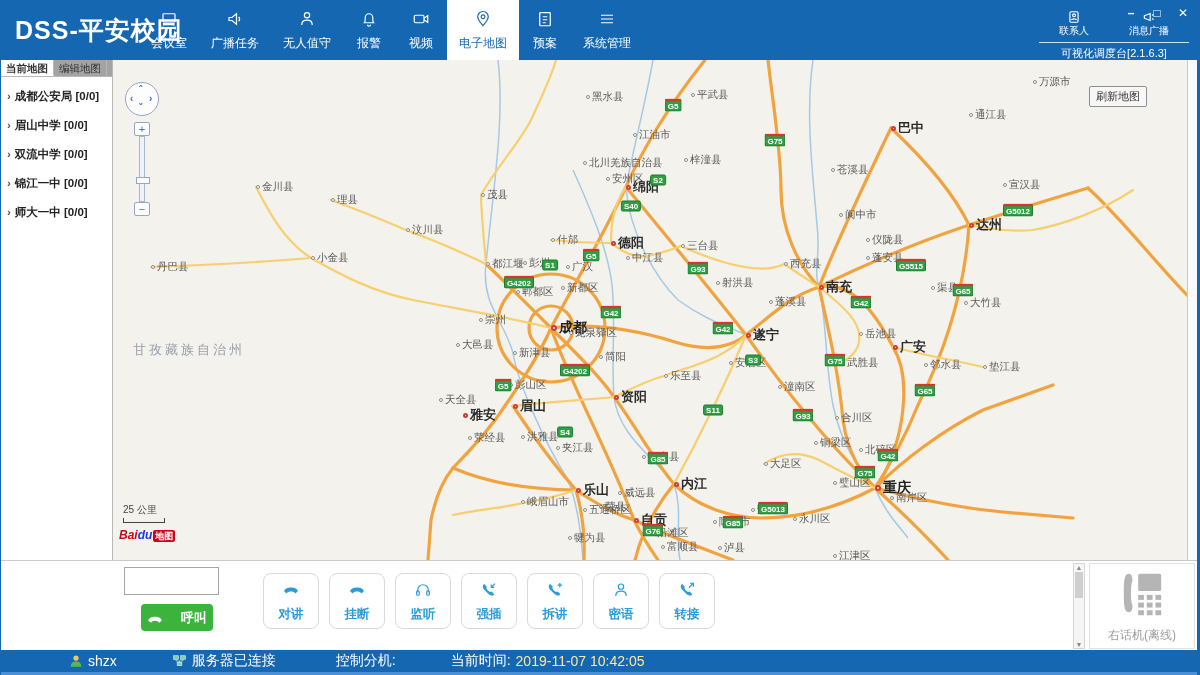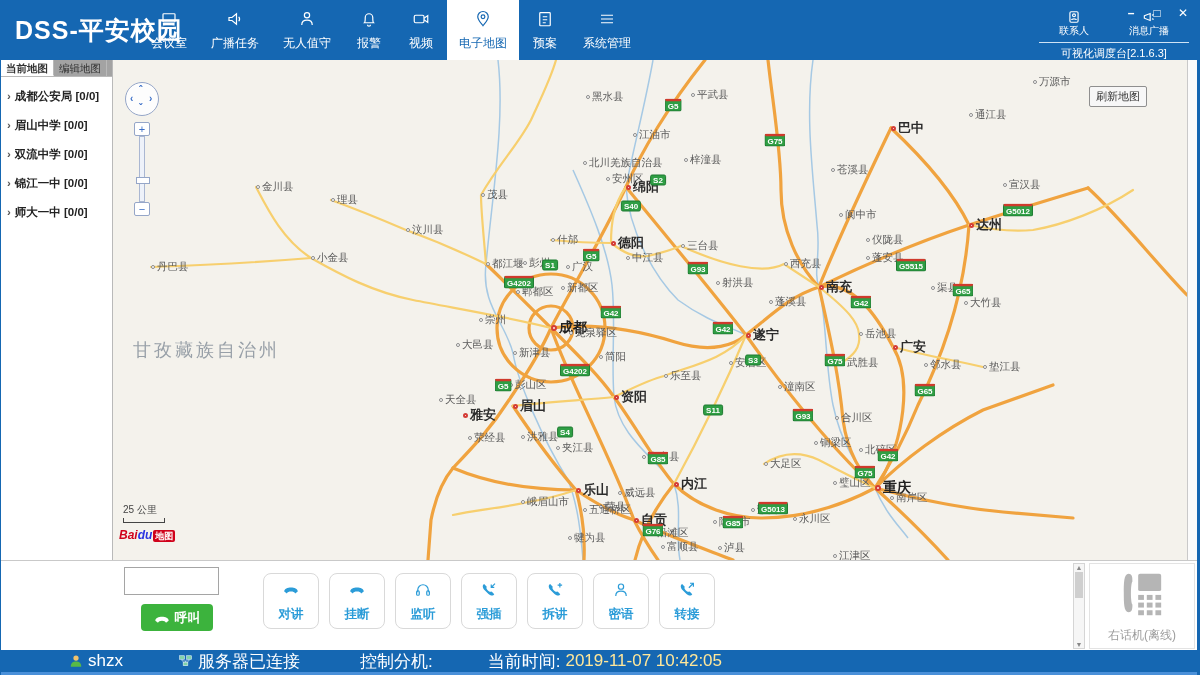--- a/index.html
+++ b/index.html
@@ -32,21 +32,21 @@
   .maparea{position:absolute;left:112px;top:60px;width:1074px;height:500px;background:#f4f2ec;overflow:hidden;}
   .mapsvg{position:absolute;left:0;top:0;}
   .map-label{position:absolute;white-space:nowrap;transform:translate(0,-50%);}
   .map-label .dot{display:inline-block;vertical-align:middle;margin-right:2px;}
   .lab-county{font-size:10.5px;color:#5a5a5a;}
   .lab-county .dot{width:4px;height:4px;border:1px solid #8a8a8a;background:#fff;border-radius:50%;}
   .lab-city{font-size:13px;font-weight:bold;color:#2b2b2b;}
   .lab-city .dot{width:5px;height:5px;border:2px solid #d43c36;background:#fff;border-radius:50%;}
   .lab-capital{font-size:14px;font-weight:bold;color:#222;}
   .lab-capital .dot{width:6px;height:6px;border:2px solid #d43c36;background:#fbe3e2;border-radius:50%;}
-  .lab-region{font-size:18px;color:#98a0a8;letter-spacing:3px;}
+  .lab-region{font-size:13px;color:#98a0a8;letter-spacing:3px;}
   .badge{position:absolute;transform:translate(-50%,-50%);background:#2f9e44;border:1px solid #1d7a30;border-radius:2px;color:#fff;font-size:8px;line-height:9px;padding:0 2px;font-weight:bold;}
   .badge.national{border-top:3px solid #cf3a2c;}
   .navctl{position:absolute;left:10px;top:22px;width:40px;height:120px;}
   .nav-circle{position:absolute;left:2px;top:0;width:34px;height:34px;background:#fdfdfd;border:1px solid #95a6c8;border-radius:50%;color:#3b6fc7;font-weight:bold;}
   .nav-circle span{position:absolute;font-size:10px;}
   .zoomslider{position:absolute;left:11px;top:40px;width:16px;}
   .zbtn{width:16px;height:14px;background:#fff;border:1px solid #95a6c8;border-radius:2px;color:#3b6fc7;font-size:11px;line-height:12px;text-align:center;cursor:pointer;}
   .ztrack{width:6px;height:66px;margin-left:5px;background:#eef2fa;border:1px solid #aab7d2;}
   .zthumb{position:relative;top:40px;left:-4px;width:14px;height:7px;background:#fff;border:1px solid #95a6c8;}
   .refresh-btn{position:absolute;right:40px;top:26px;background:#f7f7f7;border:1px solid #8f8f8f;border-radius:2px;font-size:11px;padding:2px 6px;color:#333;cursor:pointer;}
@@ -56,31 +56,31 @@
   .brand .bai{color:#d0021b;}
   .brand .du{color:#2932e1;}
   .brand .ditu{font-style:normal;background:#d0021b;color:#fff;font-size:9px;padding:1px 2px;border-radius:2px;margin-left:1px;}
   .rightgap{position:absolute;left:1186px;top:60px;width:10px;height:500px;background:#fbfbfb;border-left:1px solid #c9c9c9;}
   
   .phonepanel{position:absolute;left:0;top:560px;width:1196px;height:90px;background:#fff;border-top:1px solid #c9c9c9;}
   .leftphone{position:absolute;left:0;top:0;width:116px;height:90px;background:#a9a9a9;color:#fff;text-align:center;cursor:pointer;}
   .leftphone .plabel{position:absolute;bottom:5px;width:100%;font-size:12px;}
   .leftphone svg{margin-top:7px;}
   .dialinput{position:absolute;left:123px;top:6px;width:95px;height:28px;border:1px solid #a5a5a5;font-size:13px;padding:0 5px;}
-  .callbtn{position:absolute;left:140px;top:43px;width:72px;height:27px;background:#3cb33d;border:none;border-radius:4px;color:#fff;font-size:13px;font-weight:bold;cursor:pointer;display:flex;align-items:center;justify-content:center;gap:5px;}
+  .callbtn{position:absolute;left:140px;top:43px;width:72px;height:27px;background:#3cb33d;border:none;border-radius:4px;color:#fff;font-size:13px;font-weight:bold;cursor:pointer;display:flex;align-items:center;justify-content:space-between;gap:5px;}
   .actions{position:absolute;left:262px;top:12px;display:flex;gap:10px;}
   .abtn{width:56px;height:56px;background:#fff;border:1px solid #d9d9d9;border-radius:8px;color:#2b9cd8;text-align:center;cursor:pointer;padding-top:7px;}
   .abtn .albl{font-size:12.5px;font-weight:bold;margin-top:3px;}
   .pscroll{position:absolute;left:1072px;top:2px;width:12px;height:86px;border:1px solid #d5d5d5;background:#f6f6f6;font-size:7px;color:#888;text-align:center;}
   .pscroll .thumb{margin:1px;height:26px;background:#cfcfcf;}
   .rightphone{position:absolute;left:1088px;top:2px;width:106px;height:86px;background:#fff;border:1px solid #e3e3e3;color:#9c9c9c;text-align:center;cursor:pointer;}
   .rightphone .plabel{position:absolute;bottom:4px;width:100%;font-size:12px;}
   .rightphone svg{margin-top:6px;}
   
-  .statusbar{position:absolute;left:0;top:650px;width:1200px;height:22px;background:#1567b2;color:#fff;font-size:17px;display:flex;align-items:center;}
+  .statusbar{position:absolute;left:0;top:650px;width:1200px;height:22px;background:#1567b2;color:#fff;font-size:14px;display:flex;align-items:center;}
   .statusbar .seg{display:flex;align-items:center;gap:5px;}
   .bstrip{position:absolute;left:0;top:672px;width:1200px;height:3px;background:#4a90d9;}
   .timeval{color:#ffe79a;}
 </style>
 </head>
 <body>
 
 <div id="app">
 
   <div class="titlebar">

